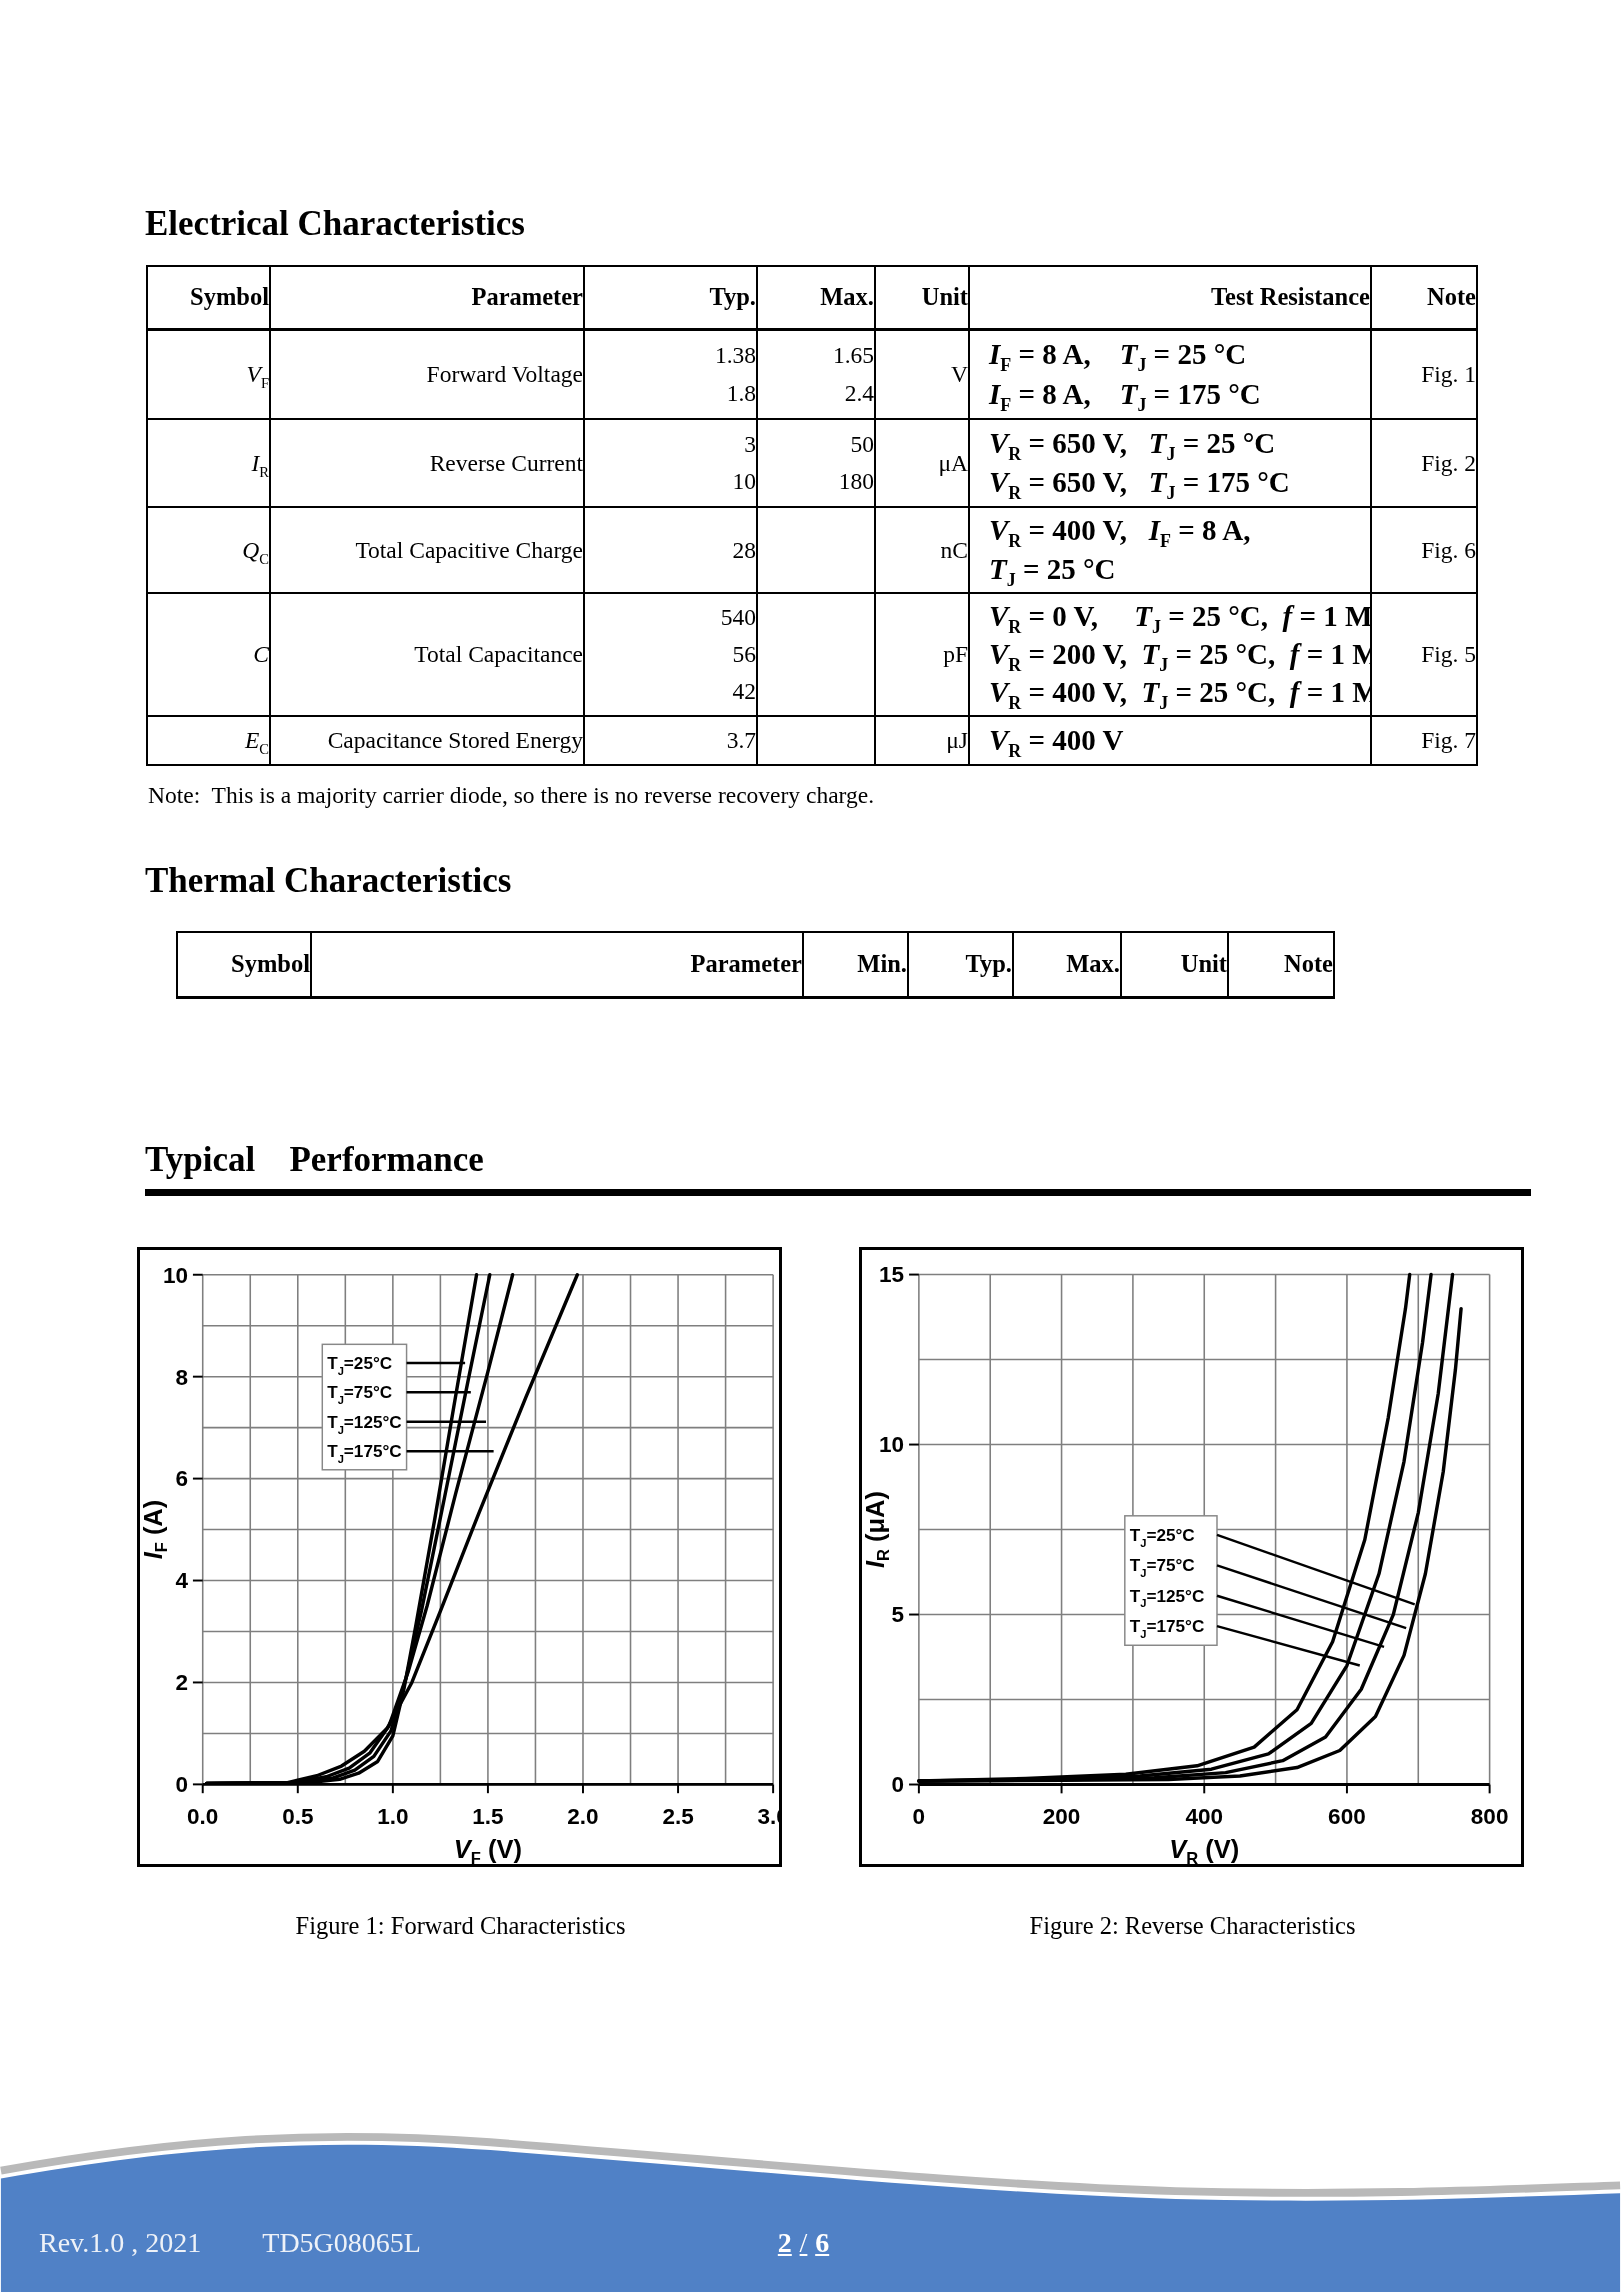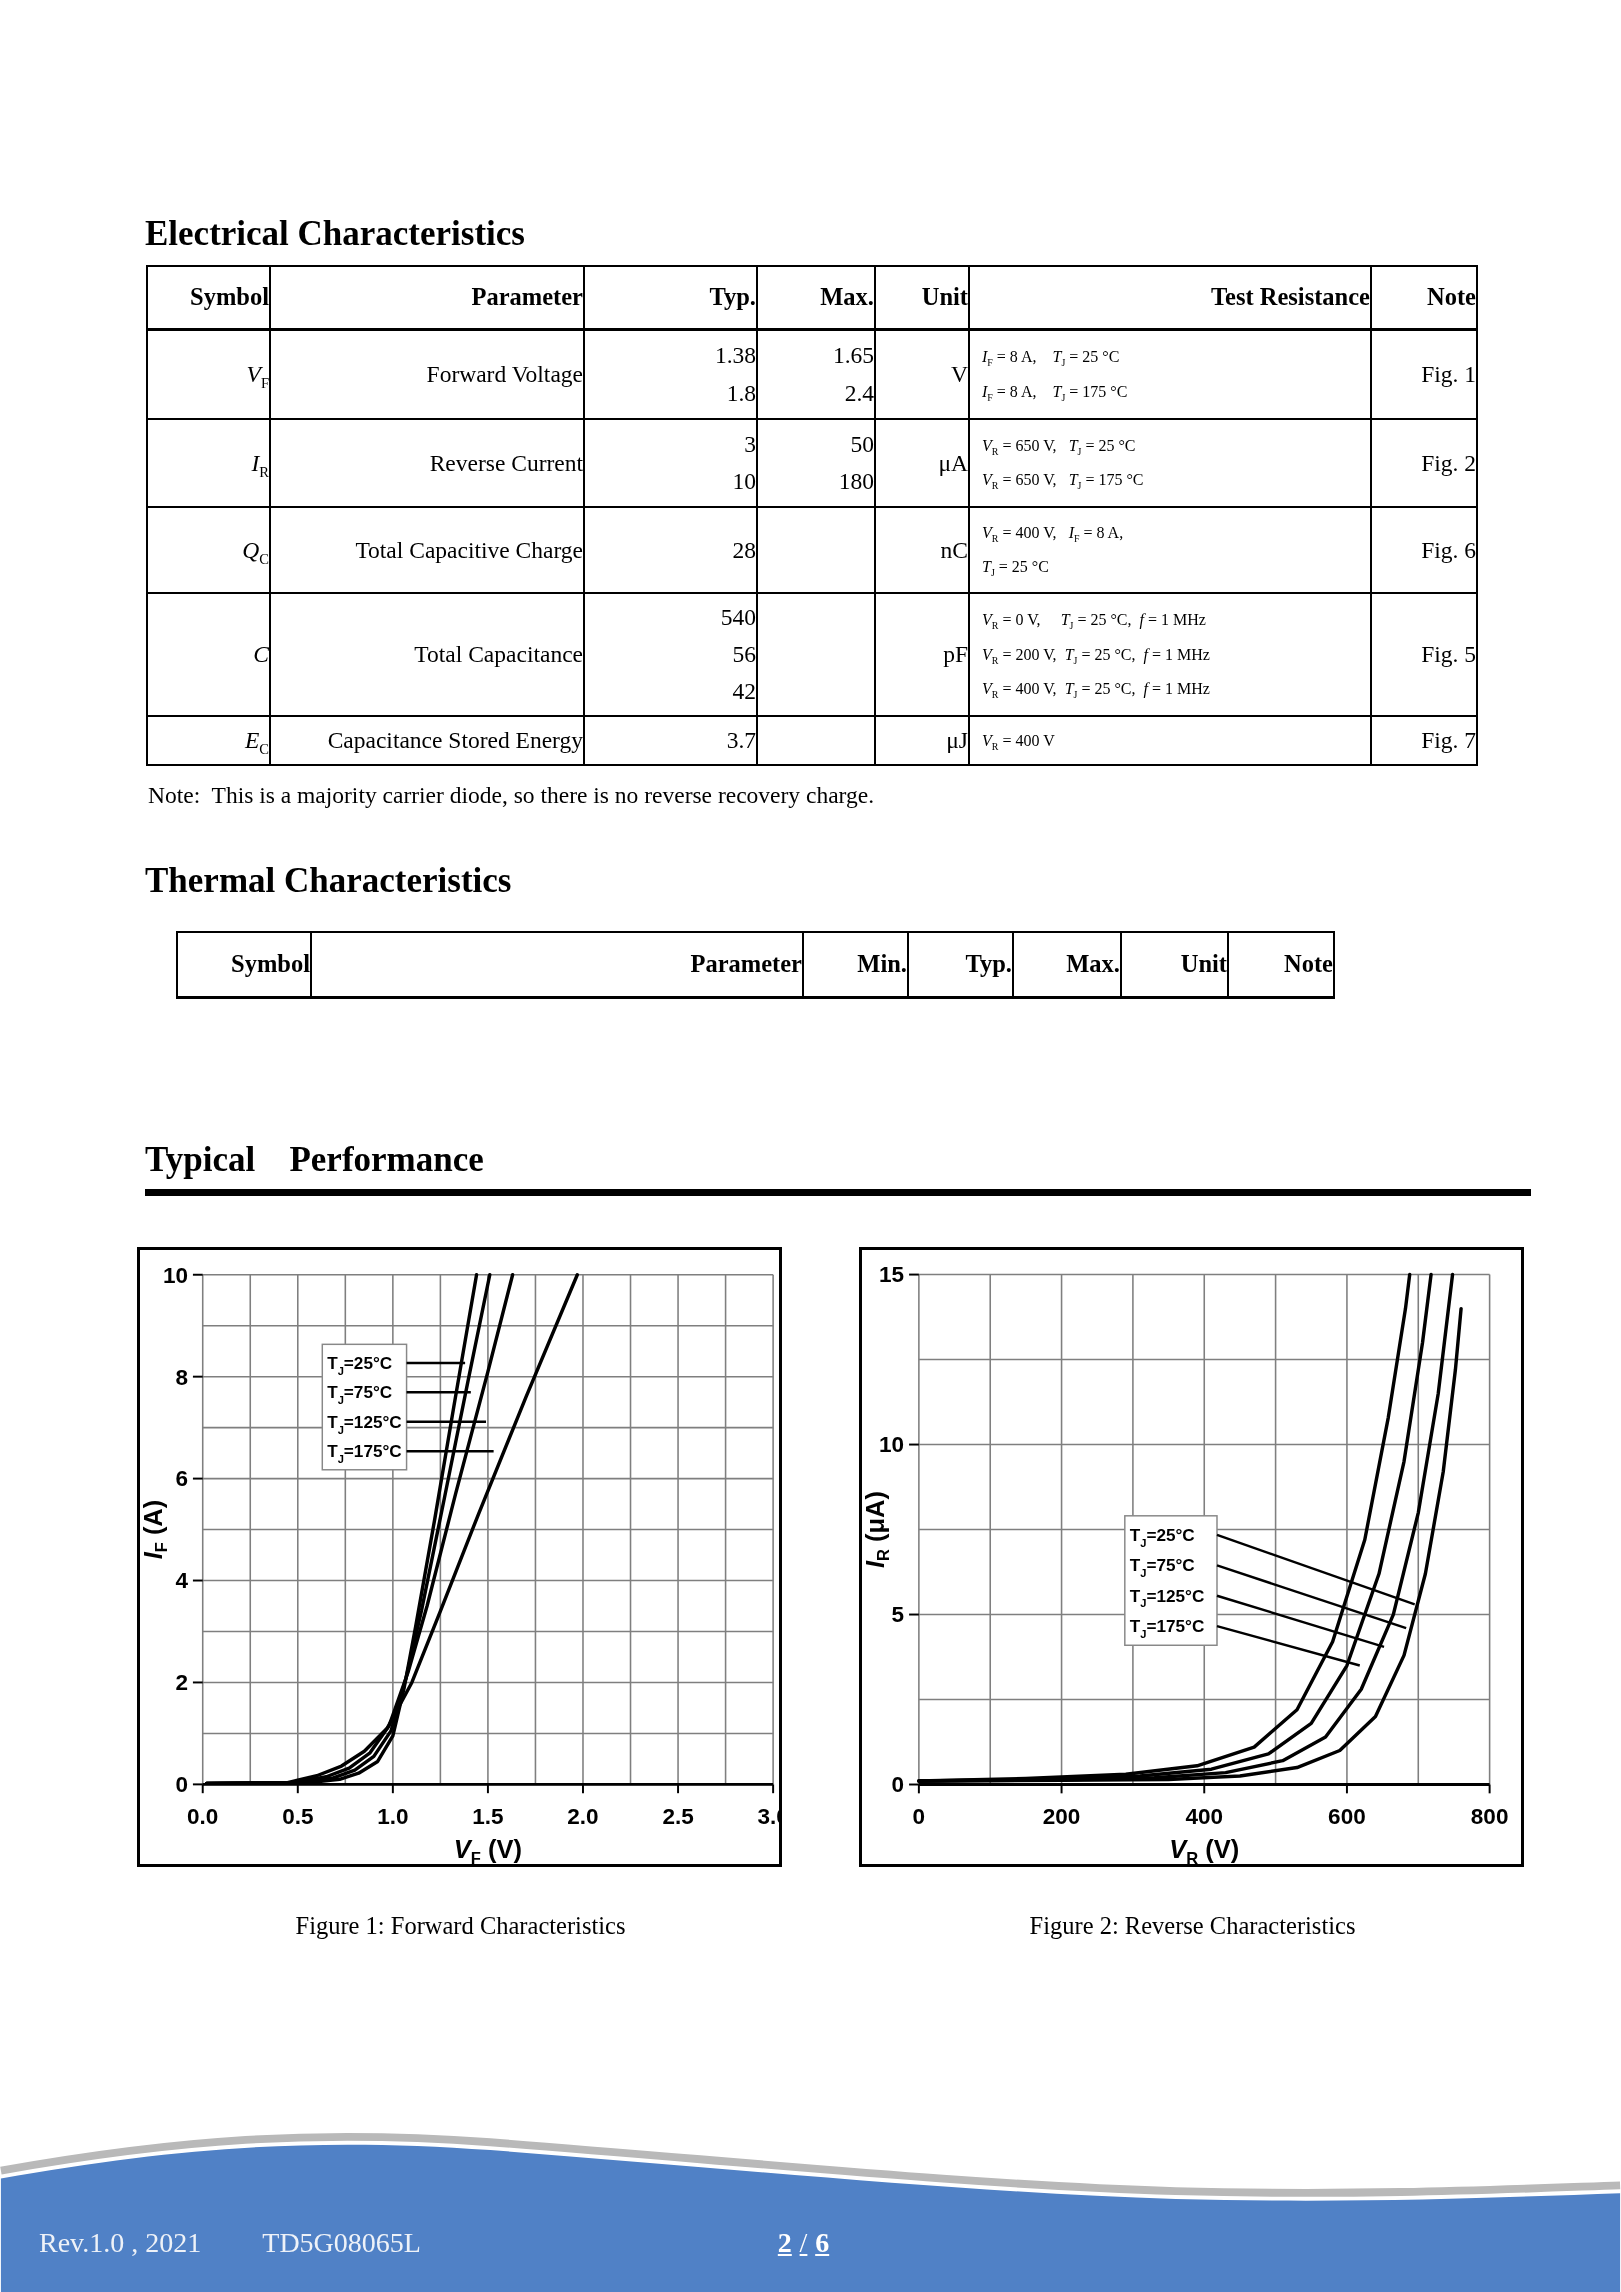--- a/index.html
+++ b/index.html
@@ -13,21 +13,21 @@
   table.dt th{font-weight:bold;font-size:24.5px;border-bottom:3.9px solid #000;}
   table.dt{border:2.9px solid #000;}
   .etable-wrap{position:absolute;left:146px;top:265px;}
   .ttable-wrap{position:absolute;left:176px;top:931px;}
   tr.r0{height:90px}tr.r1{height:88px}tr.r2{height:86px}tr.r3{height:123px}tr.r4{height:49px}
   tr.rh{height:63px}
   tr.th-h{height:65px}tr.th-r{height:45px}
   .stack{display:flex;flex-direction:column;justify-content:space-evenly;}
   .r0 .stack{height:86px}.r1 .stack{height:84px}.r2 .stack{height:82px}.r3 .stack{height:120px}.r4 .stack{height:45px}
   td.cond{text-align:left;}
-  td.cond .stack div{padding-left:12px;white-space:pre;font-size:16px;}
+  td.cond .stack div{padding-left:19px;white-space:pre;font-size:29px;font-weight:bold;}
   td.cond .stack{align-items:flex-start;width:100%;}
   sub{font-size:0.62em;line-height:0;}
   i{font-style:italic;}
   .note-line{position:absolute;left:148px;top:782px;font-size:23.5px;white-space:pre;}
   .perf-rule{position:absolute;left:145px;top:1189px;width:1386px;height:6.9px;background:#000;}
   .perf-h{word-spacing:25.5px;text-align:center;}
   
   .chart-box{position:absolute;border:3.9px solid #000;background:#fff;}
   .chart-box svg{display:block;}
   svg text{font-family:"Liberation Sans",sans-serif;font-weight:bold;fill:#000;}
@@ -39,21 +39,21 @@
   .footer-page{position:absolute;left:686px;top:2227px;width:235px;text-align:center;
                font-size:28px;color:#ffffff;text-decoration:underline;}
   .footer-page .pn{font-weight:bold;}
   .footer-page .sep{padding:0 7.8px;font-weight:normal;}
 </style>
 </head>
 <body>
 
 <div class="page">
 
-  <div class="h1" style="left:145px;top:214px;">Electrical Characteristics</div>
+  <div class="h1" style="left:145px;top:204px;">Electrical Characteristics</div>
 
   <div class="etable-wrap">
     <table class="dt" style="width:1329px;">
       <colgroup>
           <col style="width:123px">
           <col style="width:314px">
           <col style="width:173px">
           <col style="width:118px">
           <col style="width:94px">
           <col style="width:402px">

